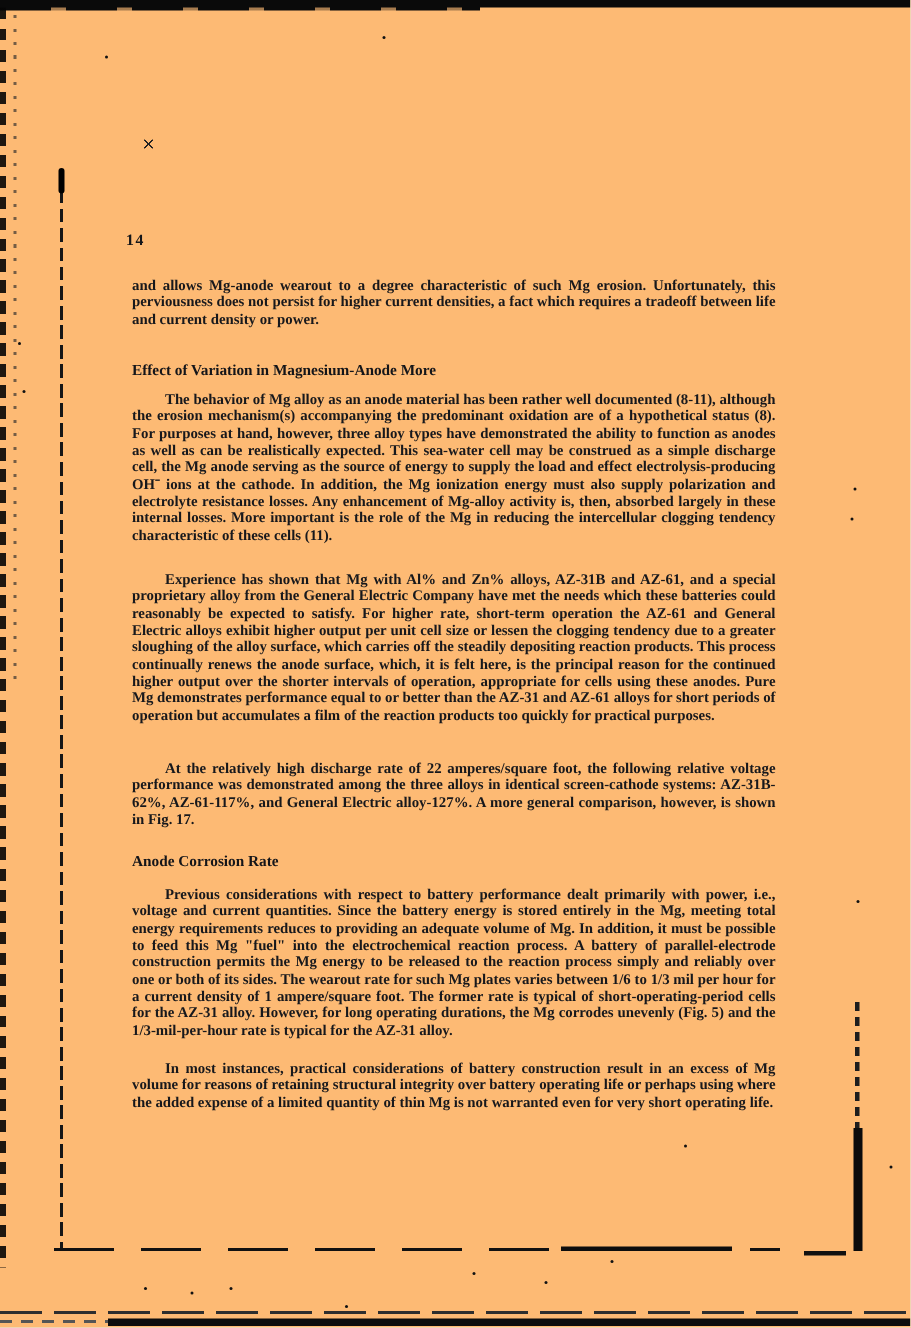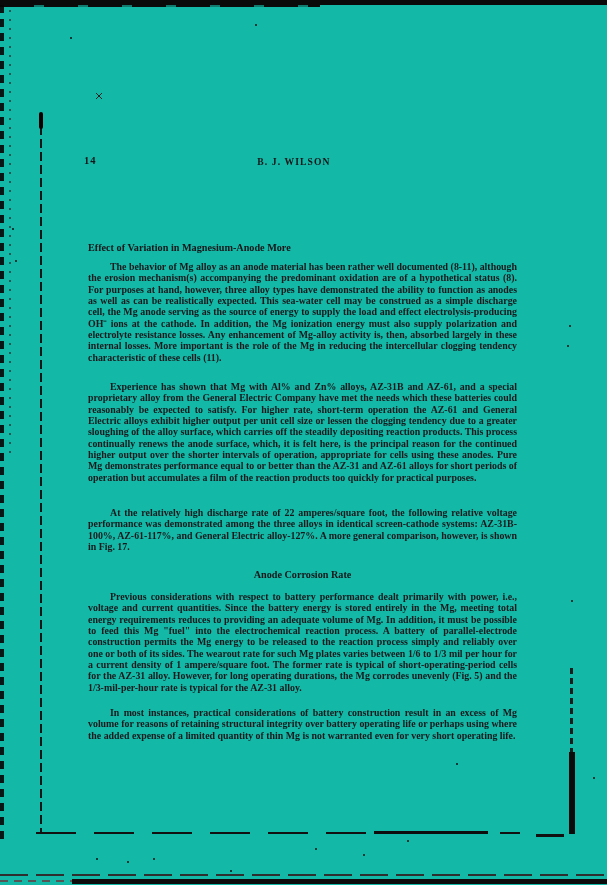--- a/index.html
+++ b/index.html
@@ -5,21 +5,21 @@
   html, body {
     margin: 0;
     padding: 0;
     background: #e8e8e6;
   }
   .page {
     position: relative;
     width: 607px;
     height: 885px;
     margin: 0;
-    background: #14b8a6;
+    background: #fdba74;
     overflow: hidden;
     font-family: "Liberation Serif", serif;
     color: #17181c;
   }
   .hdr {
     position: absolute;
     font-size: 10.5px;
     font-weight: 700;
     letter-spacing: 1.1px;
     color: #141519;
@@ -113,32 +113,32 @@
       linear-gradient(45deg, rgba(0,0,0,0) 42%, #222 42% 58%, rgba(0,0,0,0) 58%),
       linear-gradient(-45deg, rgba(0,0,0,0) 42%, #222 42% 58%, rgba(0,0,0,0) 58%);
   }
 </style>
 </head>
 <body>
 
 <div class="page">
 
   <div class="hdr" style="left:84px; top:155px;">14</div>
-  <div class="hdr" style="left:78px; top:156px; width:432px; text-align:center; font-size:9.6px;">B. J. WILSON</div>
 
+  <div class="para noindent" style="top:185px;">and allows Mg-anode wearout to a degree characteristic of such Mg erosion.  Unfortunately, this perviousness does not persist for higher current densities, a fact which requires a tradeoff between life and current density or power.</div>
 
   <div class="heading" style="top:242px;">Effect of Variation in Magnesium-Anode More</div>
 
   <div class="para" style="top:261px;">The behavior of Mg alloy as an anode material has been rather well documented (8-11), although the erosion mechanism(s) accompanying the predominant oxidation are of a hypothetical status (8).  For purposes at hand, however, three alloy types have demonstrated the ability to function as anodes as well as can be realistically expected.  This sea-water cell may be construed as a simple discharge cell, the Mg anode serving as the source of energy to supply the load and effect electrolysis-producing OH⁻ ions at the cathode.  In addition, the Mg ionization energy must also supply polarization and electrolyte resistance losses.  Any enhancement of Mg-alloy activity is, then, absorbed largely in these internal losses.  More important is the role of the Mg in reducing the intercellular clogging tendency characteristic of these cells (11).</div>
 
   <div class="para" style="top:381px;">Experience has shown that Mg with Al% and Zn% alloys, AZ-31B and AZ-61, and a special proprietary alloy from the General Electric Company have met the needs which these batteries could reasonably be expected to satisfy.  For higher rate, short-term operation the AZ-61 and General Electric alloys exhibit higher output per unit cell size or lessen the clogging tendency due to a greater sloughing of the alloy surface, which carries off the steadily depositing reaction products.  This process continually renews the anode surface, which, it is felt here, is the principal reason for the continued higher output over the shorter intervals of operation, appropriate for cells using these anodes.  Pure Mg demonstrates performance equal to or better than the AZ-31 and AZ-61 alloys for short periods of operation but accumulates a film of the reaction products too quickly for practical purposes.</div>
 
-  <div class="para" style="top:507px;">At the relatively high discharge rate of 22 amperes/square foot, the following relative voltage performance was demonstrated among the three alloys in identical screen-cathode systems:  AZ-31B-100%, AZ-61-117%, and General Electric alloy-127%.  A more general comparison, however, is shown in Fig. 17.</div>
+  <div class="para" style="top:507px;">At the relatively high discharge rate of 22 amperes/square foot, the following relative voltage performance was demonstrated among the three alloys in identical screen-cathode systems:  AZ-31B-62%, AZ-61-117%, and General Electric alloy-127%.  A more general comparison, however, is shown in Fig. 17.</div>
 
-  <div class="heading" style="top:569px;text-align:center;">Anode Corrosion Rate</div>
+  <div class="heading" style="top:569px;">Anode Corrosion Rate</div>
 
   <div class="para" style="top:591px;">Previous considerations with respect to battery performance dealt primarily with power, i.e., voltage and current quantities.  Since the battery energy is stored entirely in the Mg, meeting total energy requirements reduces to providing an adequate volume of Mg.  In addition, it must be possible to feed this Mg "fuel" into the electrochemical reaction process.  A battery of parallel-electrode construction permits the Mg energy to be released to the reaction process simply and reliably over one or both of its sides.  The wearout rate for such Mg plates varies between 1/6 to 1/3 mil per hour for a current density of 1 ampere/square foot.  The former rate is typical of short-operating-period cells for the AZ-31 alloy.  However, for long operating durations, the Mg corrodes unevenly (Fig. 5) and the 1/3-mil-per-hour rate is typical for the AZ-31 alloy.</div>
 
   <div class="para" style="top:707px;">In most instances, practical considerations of battery construction result in an excess of Mg volume for reasons of retaining structural integrity over battery operating life or perhaps using where the added expense of a limited quantity of thin Mg is not warranted even for very short operating life.</div>
 
   <div class="art top-band"></div>
   <div class="art top-band2"></div>
   <div class="art left-edge"></div>
   <div class="art left-dotline"></div>
   <div class="art copyline-left"></div>

